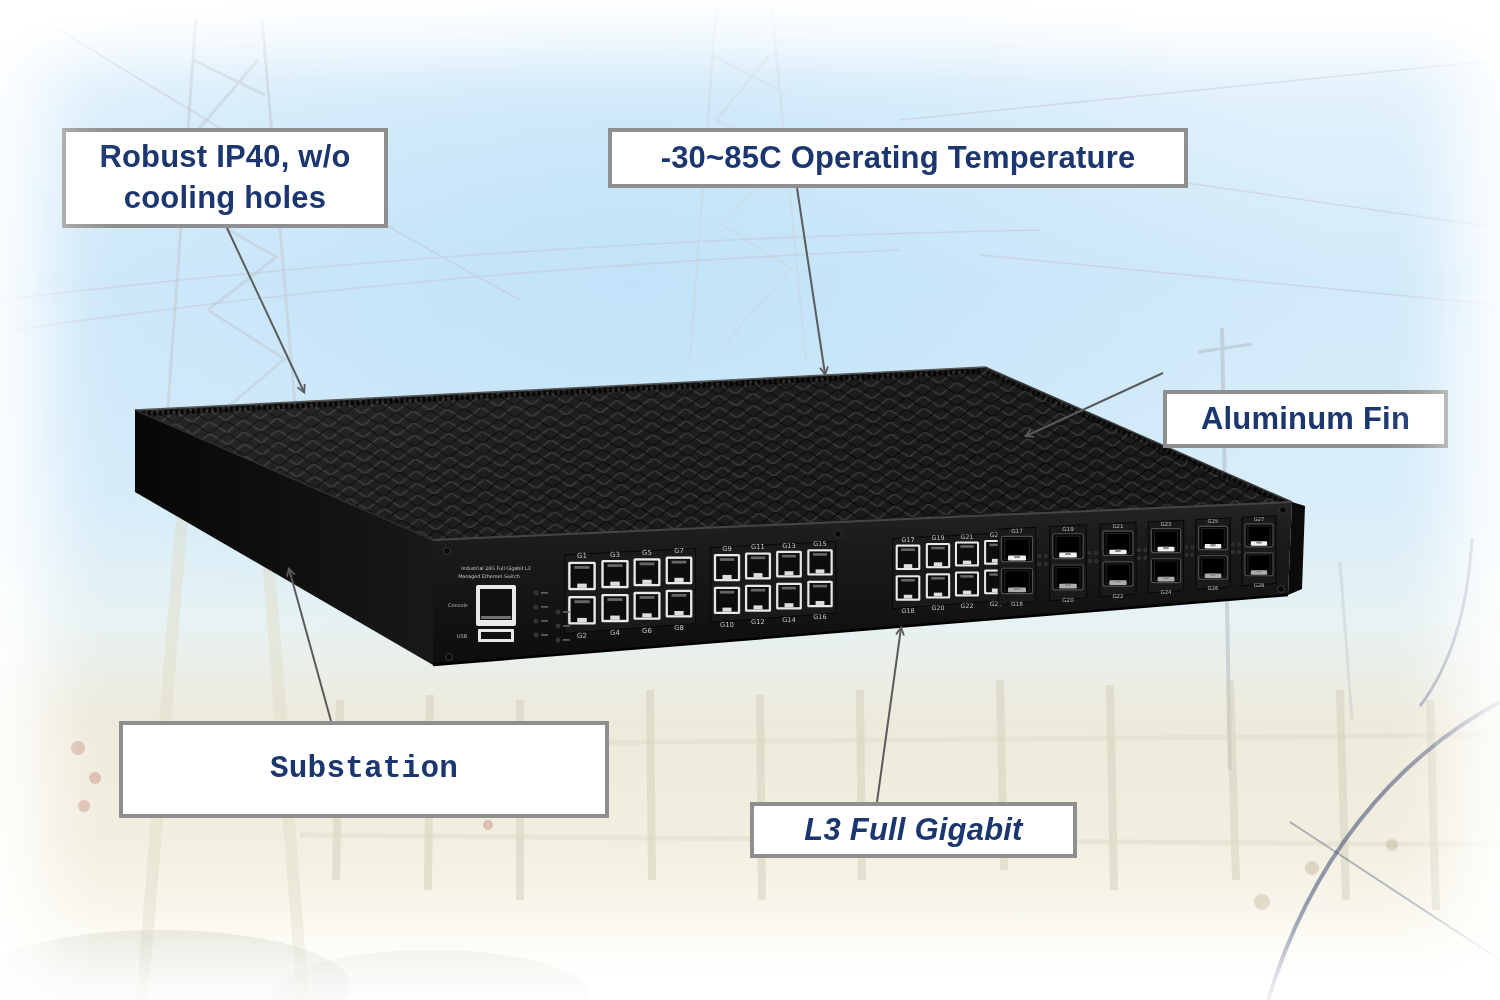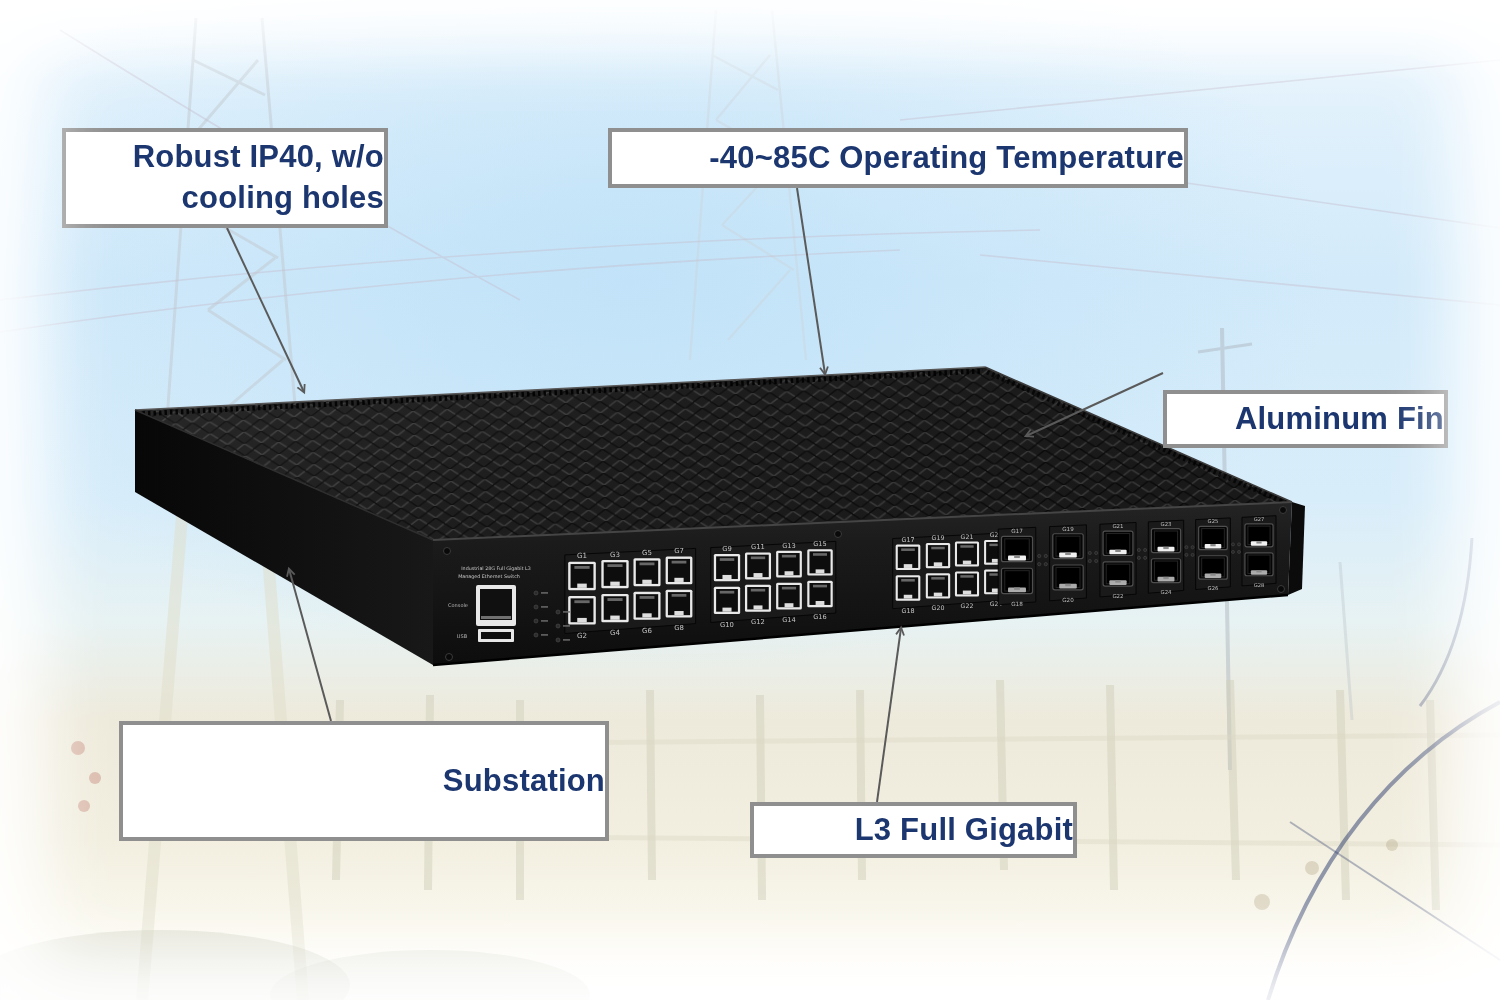--- a/index.html
+++ b/index.html
@@ -11,28 +11,28 @@
       linear-gradient(180deg,#fdfeff 0%,#e3f2fc 8%,#d2eafa 28%,#d8edfa 50%,#e7f2f3 62%,#eeeadb 72%,#f2efe0 84%,#faf8ee 93%,#ffffff 100%);
   }
   .scene::after{
     content:"";position:absolute;inset:0;pointer-events:none;
     box-shadow:inset 0 0 70px 45px rgba(255,255,255,.95);
   }
   svg.layer{position:absolute;left:0;top:0;width:1500px;height:1000px;}
   .callout{
     position:absolute;box-sizing:border-box;background:#ffffff;border:4px solid #8f8f8f;
     color:#1c3770;font-weight:700;font-size:31px;line-height:1.32;text-align:center;
-    display:flex;flex-direction:column;align-items:flex-end;justify-content:center;
+    display:flex;flex-direction:column;align-items:center;justify-content:center;
     letter-spacing:.2px;
   }
   .c-ip40{left:62px;top:128px;width:326px;height:100px;}
   .c-temp{left:608px;top:128px;width:580px;height:60px;}
   .c-fin{left:1163px;top:342px;width:285px;height:58px;margin-top:48px;}
-  .c-sub{left:119px;top:721px;width:490px;height:120px;}
-  .c-l3{left:750px;top:802px;width:327px;height:56px;}
+  .c-sub{left:119px;top:721px;width:490px;height:97px;font-family:Liberation Mono, monospace;}
+  .c-l3{left:750px;top:802px;width:327px;height:56px;font-style:italic;}
 </style>
 </head>
 <body>
 
 <div class="scene">
 
   <svg class="layer" viewBox="0 0 1500 1000" aria-hidden="true">
     <g stroke="#c3ccd3" stroke-width="3" fill="none" opacity="0.55">
       <path d="M196,18 L163,475"></path>
         <path d="M262,18 L301,475"></path>
@@ -392,21 +392,21 @@
       <line x1="331" y1="721" x2="289" y2="569" marker-end="url(#ah)"></line>
       <line x1="877" y1="802" x2="901" y2="628" marker-end="url(#ah)"></line>
     </g>
   </svg>
 
   <div class="callout c-ip40">
     <span>Robust IP40, w/o</span>
     <span>cooling holes</span>
   </div>
   <div class="callout c-temp">
-    <span>-40~85C Operating Temperature</span>
+    <span>-30~85C Operating Temperature</span>
   </div>
   <div class="callout c-fin">
     <span>Aluminum Fin</span>
   </div>
   <div class="callout c-sub">
     <span>Substation</span>
   </div>
   <div class="callout c-l3">
     <span>L3 Full Gigabit</span>
   </div>

